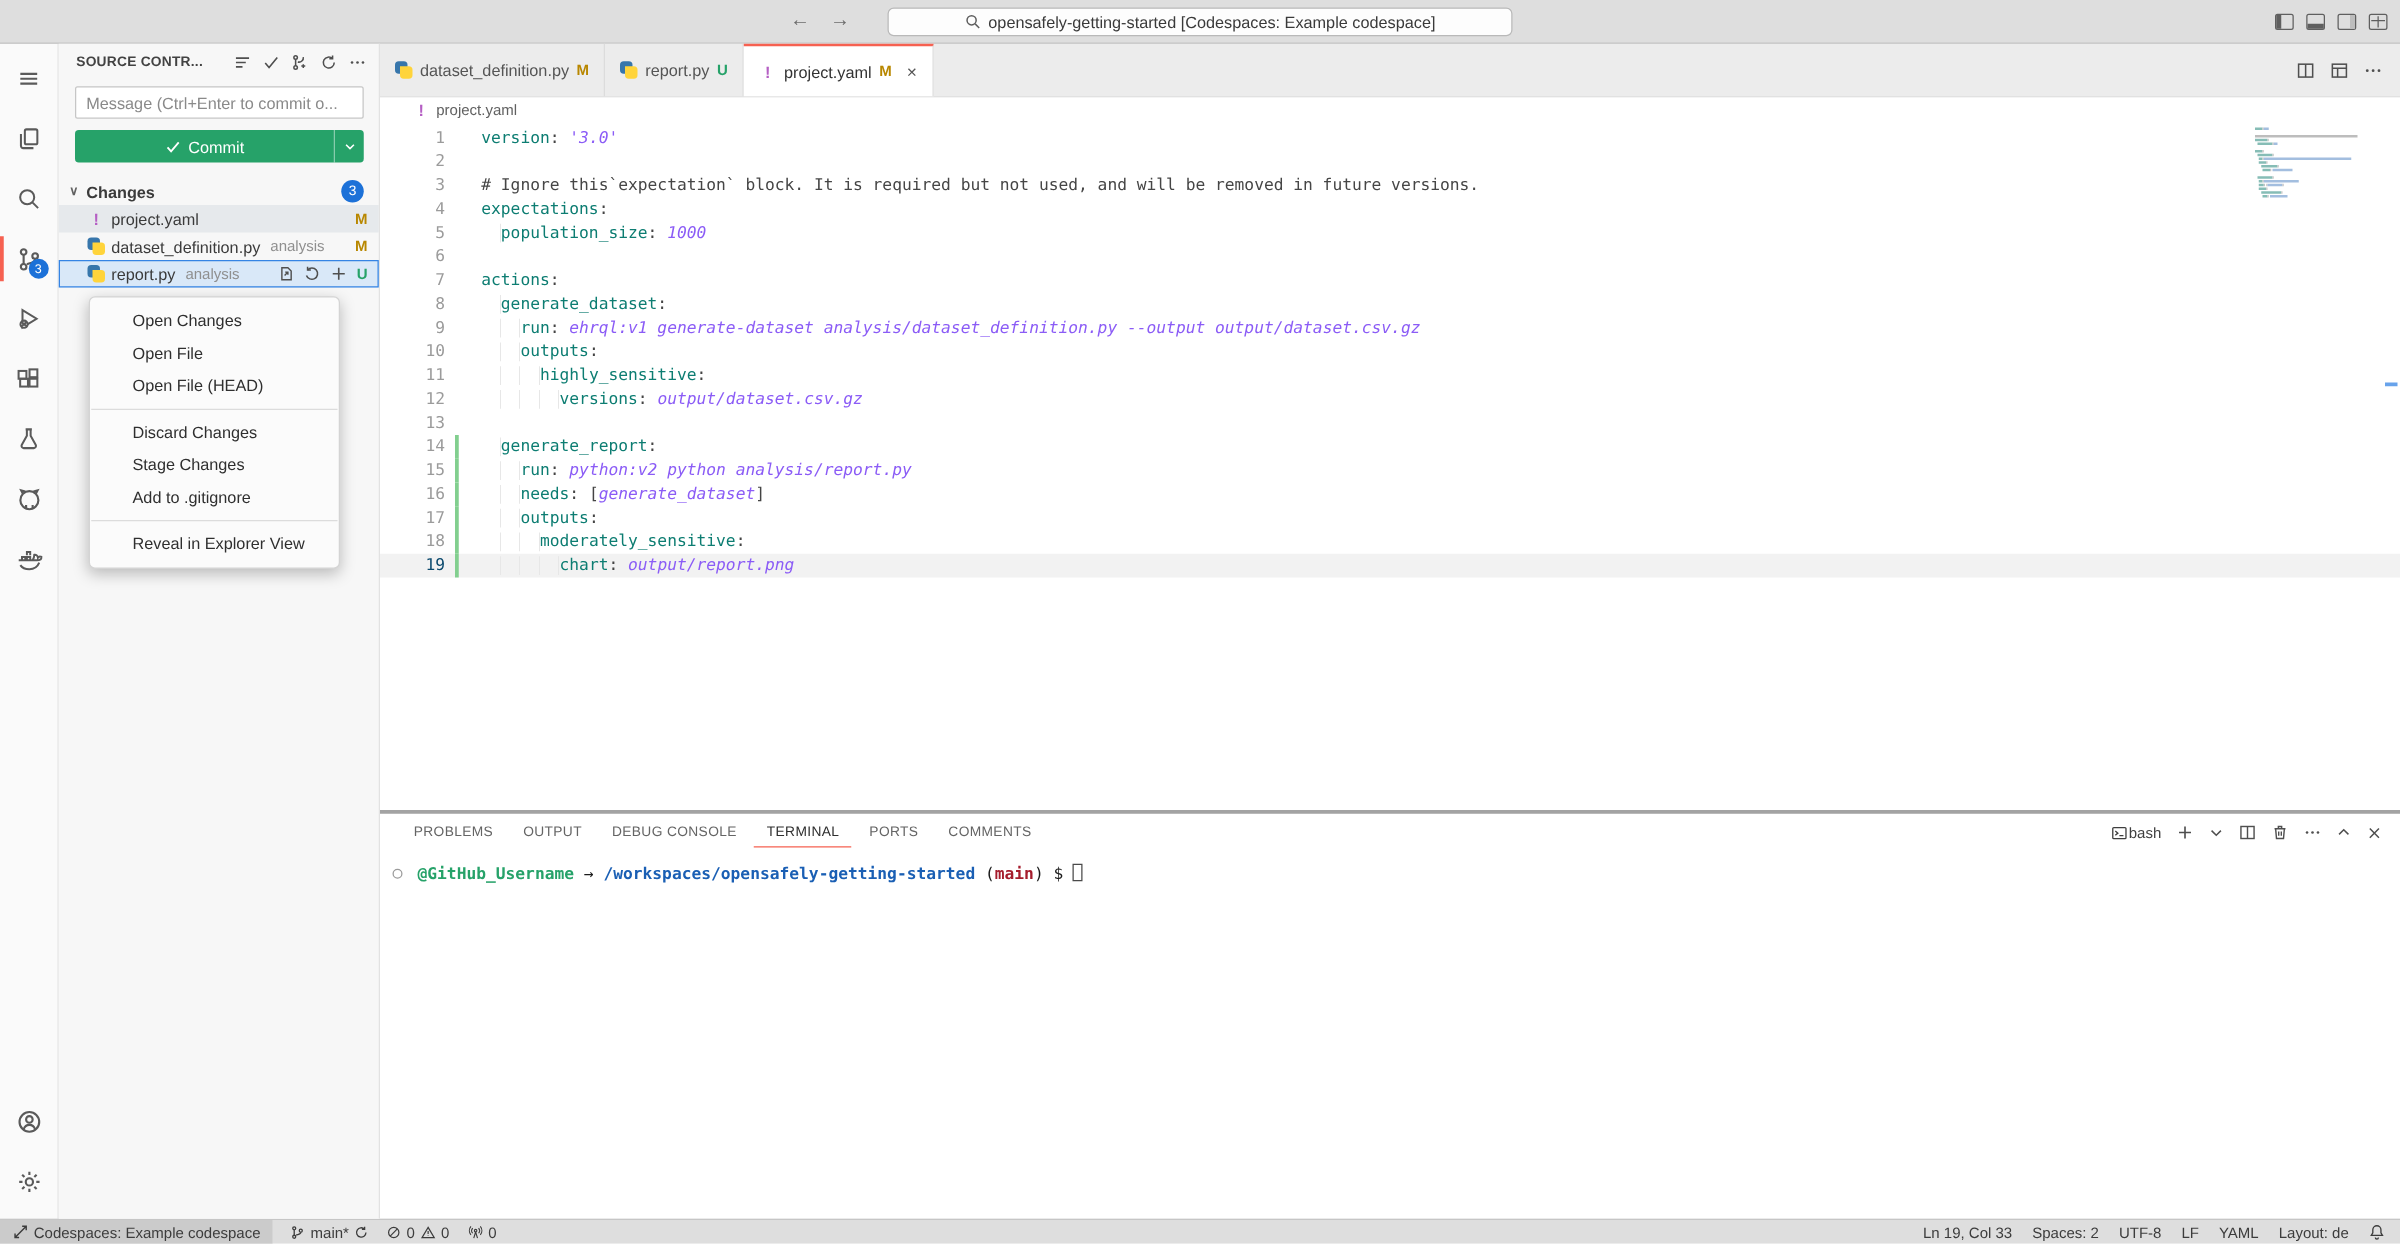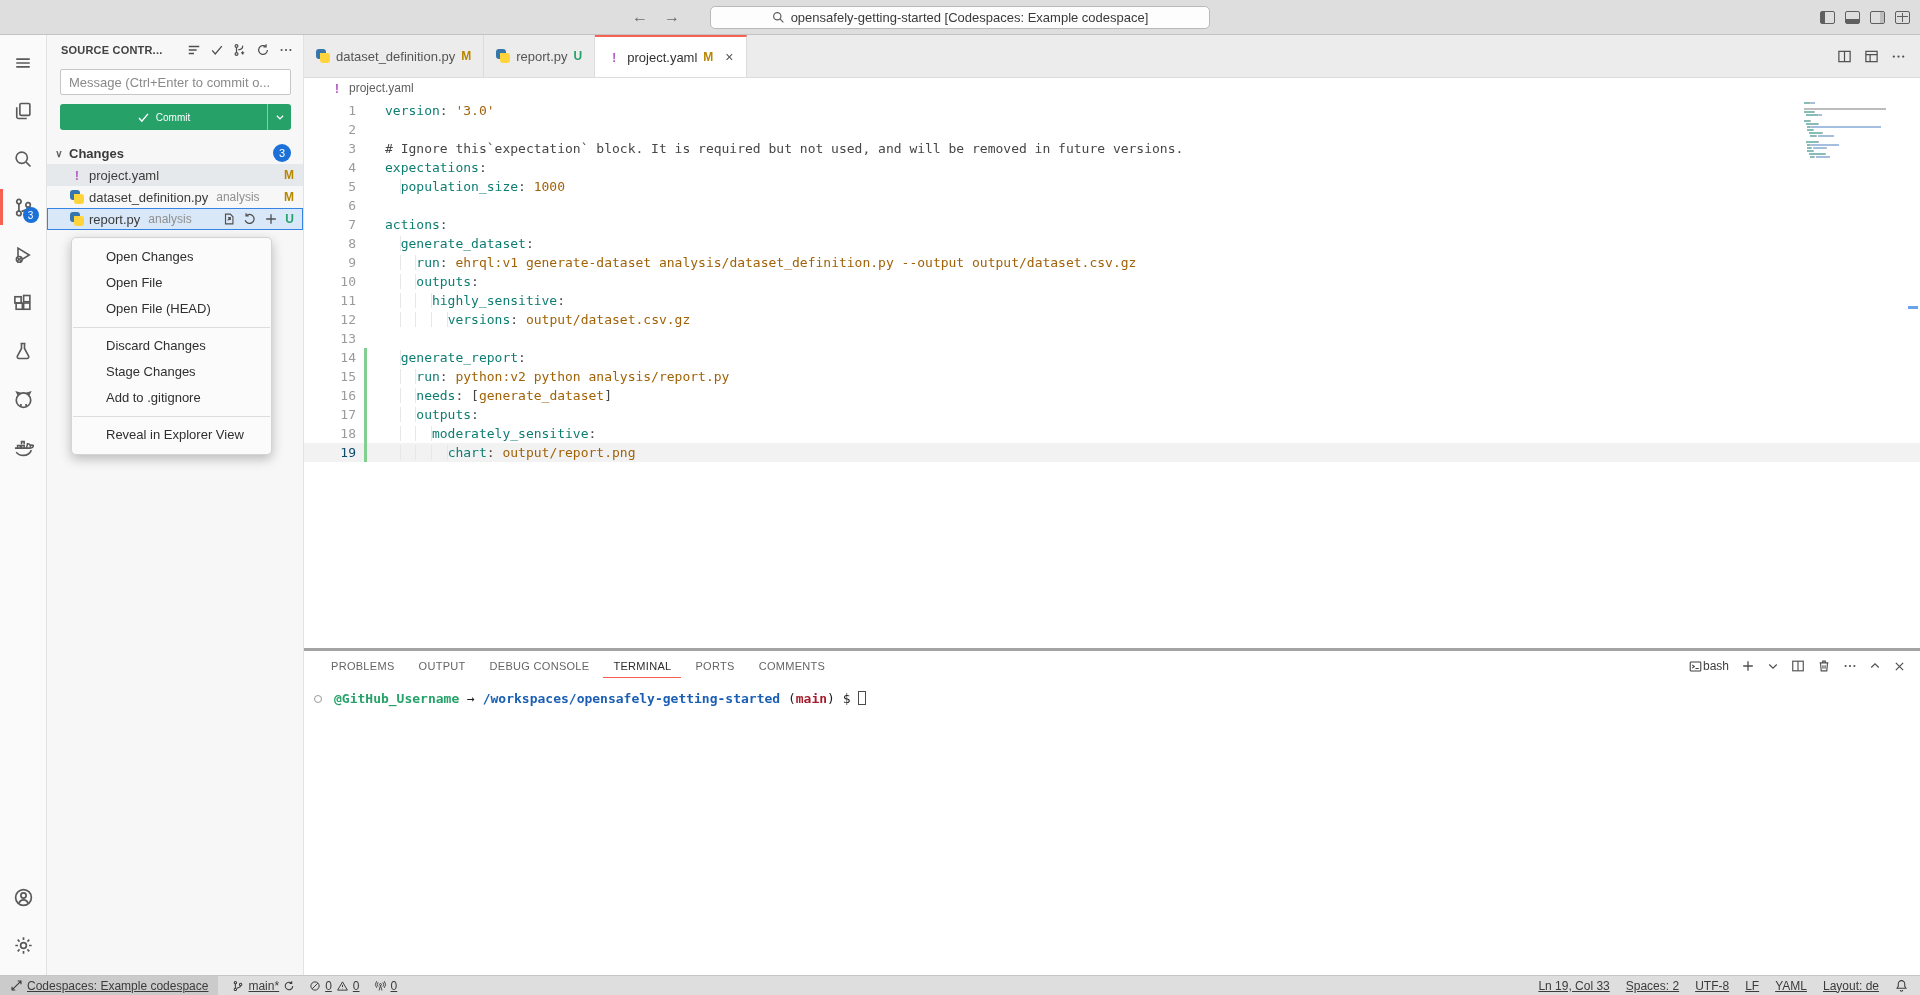--- a/index.html
+++ b/index.html
@@ -36,21 +36,21 @@
 
   
   .sidebar { width:257px; background:#f7f7f7; border-right:1px solid #e2e2e2; position:relative; font-size:13px; color:#3b3b3b; }
   .sc-header { height:30px; display:flex; align-items:center; padding:0 10px 0 14px; gap:9px; }
   .sc-title { font-size:11px; font-weight:700; color:#424242; letter-spacing:.2px; white-space:nowrap; }
   .sc-header .hgrow { flex:1; }
   .hicon { color:#4f4f4f; display:flex; align-items:center; }
   .msg-input { display:block; width:231px; margin:4px 13px 0; height:26px; border:1px solid #c6c6c6; border-radius:2px; background:#fff;
     font-size:13px; font-family:"Liberation Sans",sans-serif; padding:0 8px; color:#333; }
   .msg-input::placeholder { color:#8a8a8a; }
-  .commit-btn { width:231px; margin:9px 13px 0; height:26px; background:#26a269; border:none; border-radius:3px; color:#fff; font-size:10px;
+  .commit-btn { width:231px; margin:9px 13px 0; height:26px; background:#26a269; border:none; border-radius:3px; color:#fff; font-size:13px;
     display:flex; align-items:center; cursor:pointer; padding:0; }
   .commit-main { flex:1; display:flex; align-items:center; justify-content:center; gap:6px; }
   .commit-drop { width:24px; border-left:1px solid rgba(255,255,255,.45); align-self:stretch; display:flex; align-items:center; justify-content:center; font-size:10px; }
   .section-row { margin-top:12px; height:22px; display:flex; align-items:center; padding:0 12px 0 4px; gap:2px; font-weight:700; font-size:13px; color:#3b3b3b; }
   .tw { color:#616161; font-size:10px; width:16px; text-align:center; }
   .count-badge { margin-left:auto; min-width:18px; height:18px; border-radius:9px; background:#1c71d8; color:#fff; font-size:11px; font-weight:400;
     display:flex; align-items:center; justify-content:center; padding:0 5px; }
   .file-row { height:22px; display:flex; align-items:center; padding:0 8px 0 22px; gap:5px; cursor:pointer; border:1px solid transparent; }
   .file-row.hover { background:#e6e9ec; }
   .file-row.selected { background:#d9e8f8; border:1px solid #3584e4; }
@@ -83,21 +83,21 @@
   .code-wrap { height:550px; position:relative; overflow:hidden; font-family:"DejaVu Sans Mono","Liberation Mono",monospace; font-size:13px; }
   .code-lines { padding-top:3px; }
   .code-row { display:flex; height:19px; line-height:19px; align-items:stretch; }
   .code-row.active { background:#f2f2f2; }
   .gutter { width:52px; text-align:right; color:#9b9b9b; flex:none; user-select:none; }
   .code-row.active .gutter { color:#0c4a6e; }
   .chbar { width:3px; margin-left:8px; flex:none; }
   .chbar.on { background:#82cf8f; }
   .code-text { white-space:pre; margin-left:18px; color:#333; }
   .tok-key { color:#0d7d72; } .tok-punct { color:#444; }
-  .tok-val,.tok-str,.tok-num { color:#a16207; }
+  .tok-val,.tok-str,.tok-num { color:#8b5cf6;font-style:italic; }
   .tok-com { color:#464646; }
   .tok-ws { background:repeating-linear-gradient(to right,transparent 0,transparent 14.6px,#e7e7e7 14.6px,#e7e7e7 15.65px); }
   .minimap { position:absolute; top:4px; right:16px; width:100px; background:#fff; cursor:pointer; }
   .mm-row { height:2px; margin-bottom:1px; display:flex; }
   .mm { display:inline-block; height:2px; }
   .mm-key { background:#86bdb6; } .mm-val,.mm-str,.mm-num { background:#a3bedf; }
   .mm-com { background:#bdbdbd; } .mm-punct { background:#c4c4c4; } .mm-ws,.mm-plain { background:transparent; }
   .scrollbar { position:absolute; top:0; right:0; width:14px; height:100%; }
   .ov-marker { position:absolute; top:208px; right:2px; width:10px; height:3px; background:#3584e4; opacity:.75; }
 
@@ -112,21 +112,21 @@
   .term-deco { position:absolute; left:10px; top:14px; width:8px; height:8px; border:1px solid #9a9a9a; border-radius:50%; }
   .term-line { padding-left:18px; color:#1c1c1c; white-space:pre; }
   .t-user { color:#26a269; font-weight:700; } .t-path { color:#1a5fb4; font-weight:700; }
   .t-branch { color:#a51d2d; font-weight:700; } .t-plain { color:#1c1c1c; }
   .t-cursor { display:inline-block; width:8px; height:14px; border:1.2px solid #4a4a4a; vertical-align:-2px; }
 
   
   .statusbar { background:#dedede; border-top:1px solid #c6c6c6; display:flex; align-items:center; font-size:12px; color:#3c3c3c; }
   .sb-left { display:flex; align-items:center; height:100%; gap:14px; }
   .sb-chip { background:#cbcbcb; height:100%; display:flex; align-items:center; gap:6px; padding:0 10px; }
-  .sb-item { display:flex; align-items:center; gap:4px; cursor:pointer;text-decoration:underline; }
+  .sb-item { display:flex; align-items:center; gap:4px; cursor:pointer; }
   .sb-right { margin-left:auto; display:flex; align-items:flex-start; gap:16px; padding-right:12px; }
   svg.ic { display:block; }
 </style>
 </head>
 <body>
 
 <div class="app">
 
   <div class="titlebar">
     <div class="nav-arrows">

